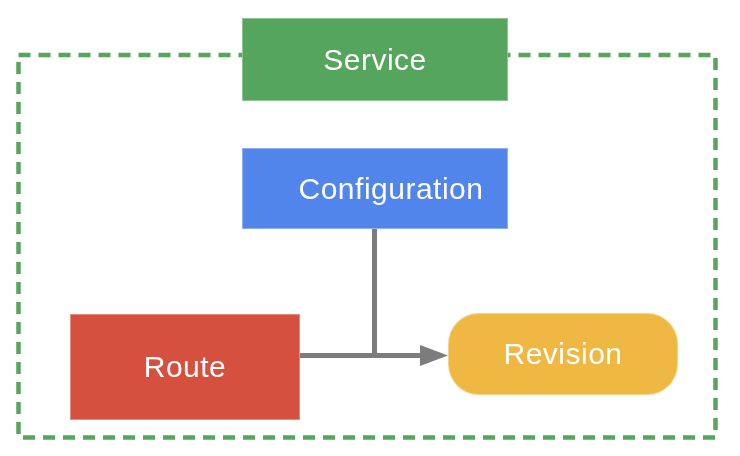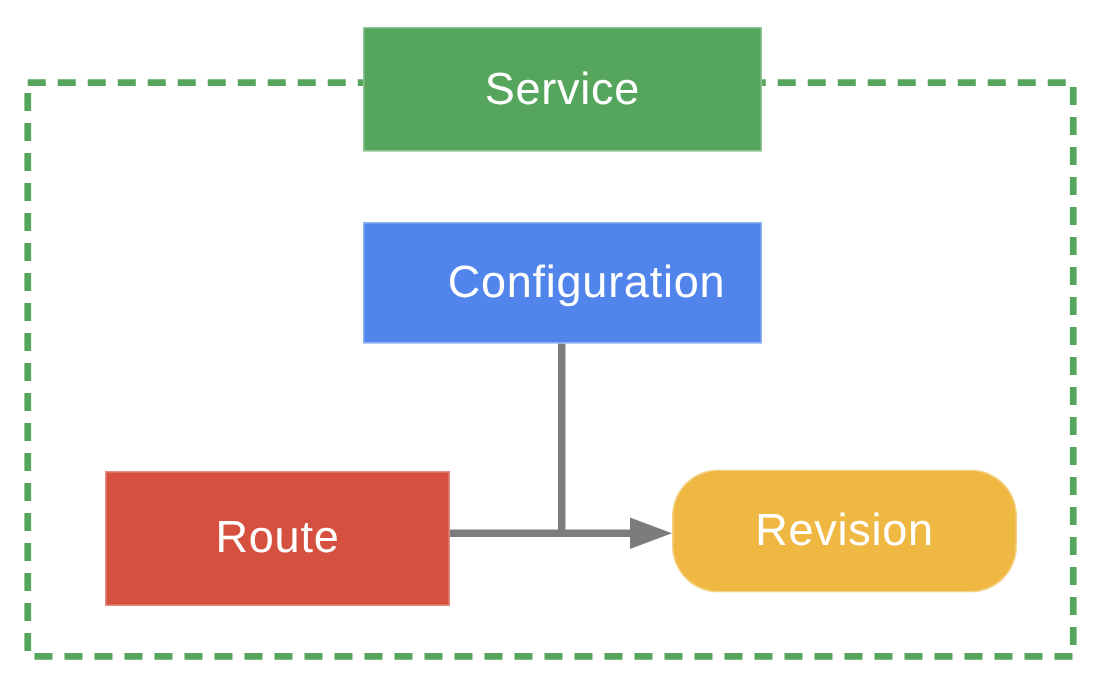--- a/index.html
+++ b/index.html
@@ -35,21 +35,21 @@
   .node-label {
     color: #ffffff;
     font-size: 30px;
     font-weight: 400;
     letter-spacing: 0.5px;
     line-height: 1;
     user-select: none;
   }
   .node-service       { left: 242px; top: 18px;  width: 266px; height: 83px; }
   .node-configuration { left: 242px; top: 148px; width: 266px; height: 81px; }
-  .node-route         { left: 70px;  top: 314px; width: 230px; height: 90px; }
+  .node-route         { left: 70px;  top: 314px; width: 230px; height: 106px; }
   .node-revision      { left: 448px; top: 313px; width: 230px; height: 82px; }
 </style>
 </head>
 <body>
 
 <div class="canvas">
 
   <svg class="connector-layer" viewBox="0 0 740 456" xmlns="http://www.w3.org/2000/svg">
 
     <rect x="18.5" y="55" width="697" height="382.5" fill="none" stroke-width="4.5" stroke-dasharray="12 8" stroke="#55A55C"></rect>

